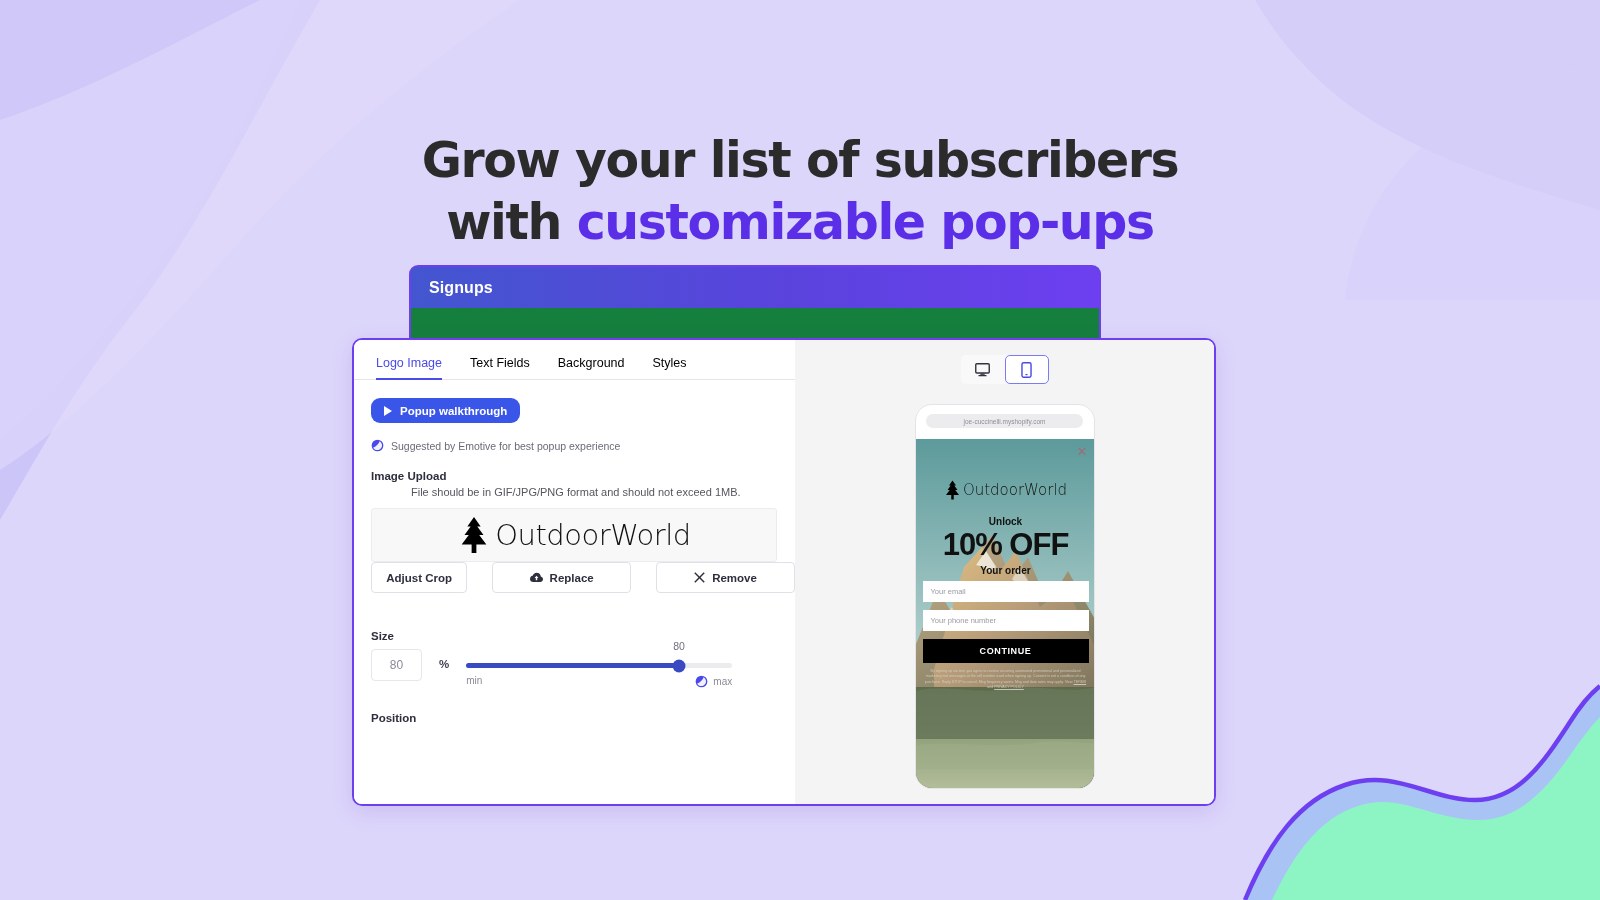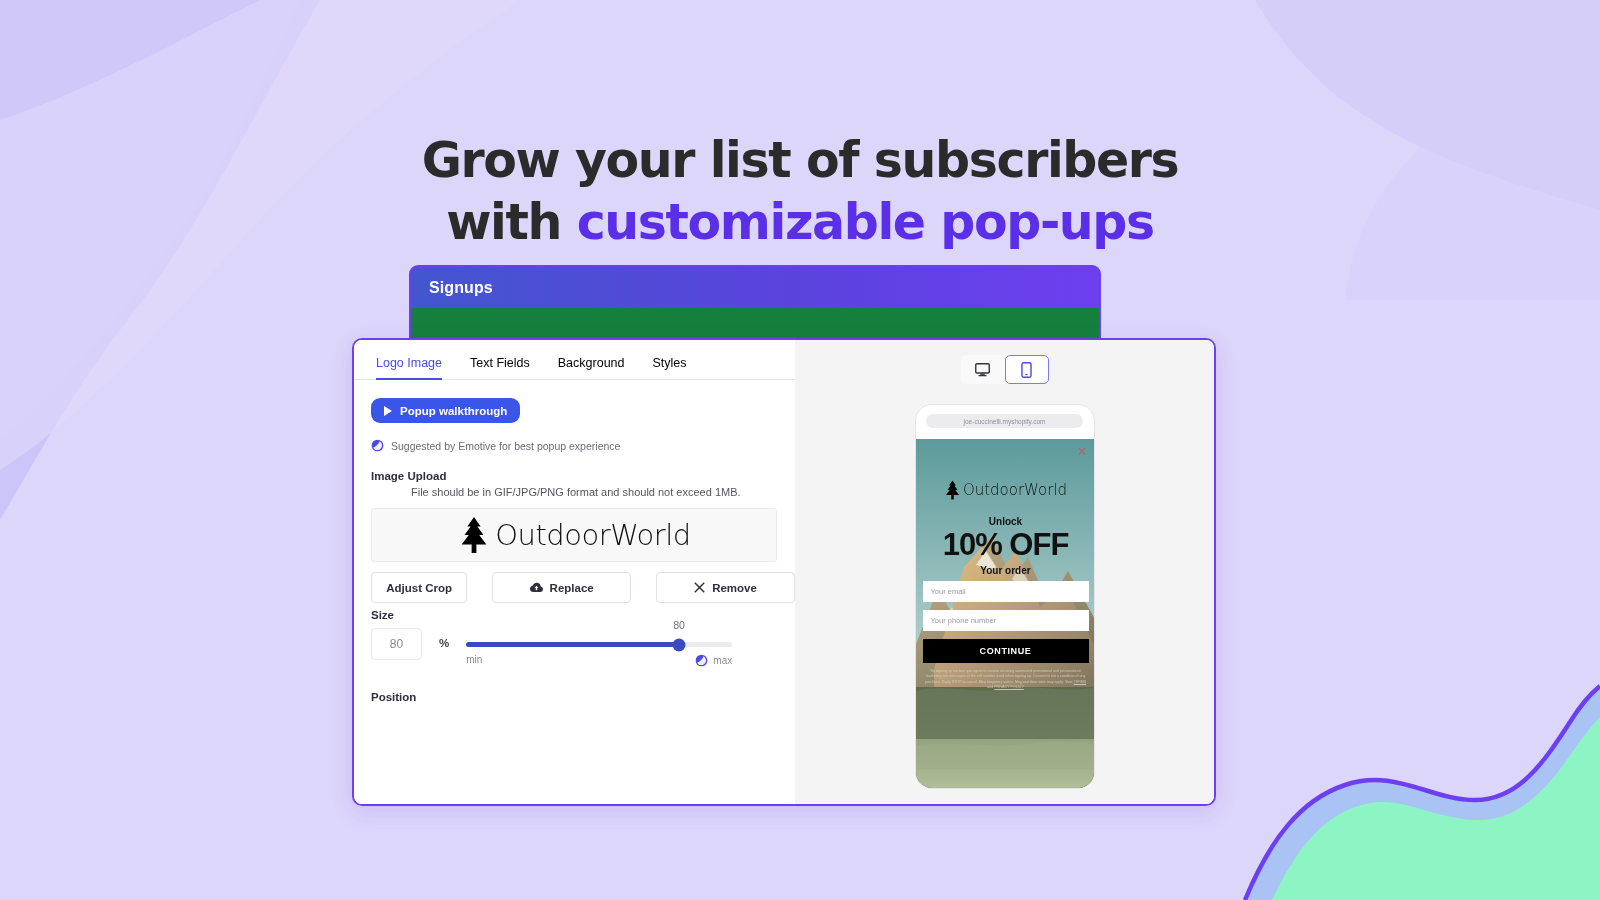--- a/index.html
+++ b/index.html
@@ -86,30 +86,30 @@
   .sec-sub { font-size:11px; color:#55555f; margin-top:4px;padding-left:40px; }
 
   .logo-box {
     margin-top:10px; width:406px; height:54px; background:#f8f8f9;
     border:1px solid #ececef; border-radius:3px;
     display:flex; align-items:center; justify-content:center; gap:4px;
   }
   .logo-text { font-size:29px; color:#111; font-family:"DejaVu Sans", sans-serif;
                letter-spacing:-.5px; font-weight:300; }
 
-  .btn-row { display:flex; gap:25px; margin-top:10px; }
+  .btn-row { display:flex; gap:25px; }
   .ghost-btn {
     height:31px; border:1px solid #e0e0e6; border-radius:4px; background:#fff;
     font-size:11.5px; font-weight:bold; color:#2e2e3d; cursor:pointer;
     display:flex; align-items:center; justify-content:center; gap:7px;
     font-family:"Liberation Sans",sans-serif;
   }
   .b1 { width:99px; } .b2 { width:143px; } .b3 { width:143px; }
 
-  .size-label { font-size:11.5px; font-weight:bold; color:#2e2e3d; margin-top:6px; }
+  .size-label { font-size:11.5px; font-weight:bold; color:#2e2e3d; margin-top:37px; }
   .size-row { display:flex; align-items:flex-start; margin-top:7px; }
   .size-input {
     width:51px; height:32px; border:1px solid #e6e6ec; border-radius:4px;
     background:#fff; font-size:12px; color:#8b8b98; text-align:center;
     font-family:"Liberation Sans",sans-serif; outline:none;
   }
   .pct { font-size:11.5px; font-weight:bold; color:#3f3f52; margin:9px 0 0 17px; }
 
   .slider-wrap { position:relative; margin-left:17px; width:266px; padding-top:4px; }
   .slider-val { position:absolute; top:-9px; font-size:10.5px; color:#70707e;

